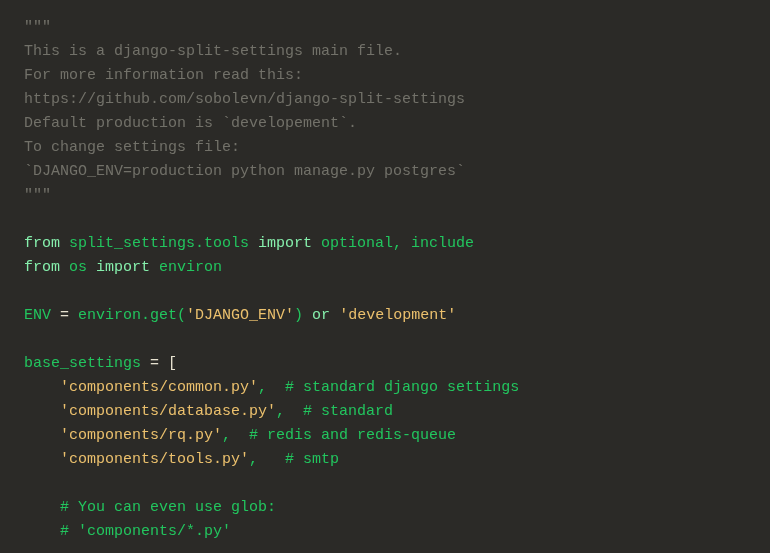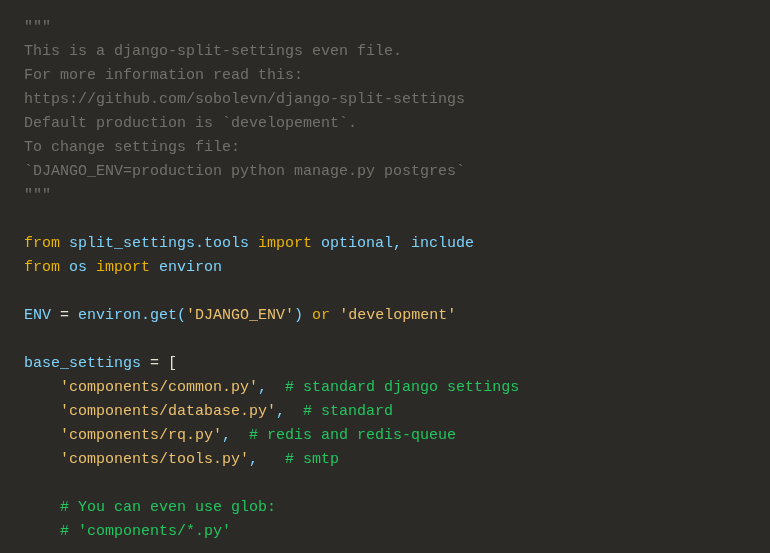--- a/index.html
+++ b/index.html
@@ -16,32 +16,32 @@
     height: 553px;
     padding: 16px 18px 0 24px;
     background: #2b2a27;
     font-family: "SFMono-Regular", Consolas, "Liberation Mono", Menlo, "Courier New", monospace;
     font-size: 15px;
     line-height: 24px;
     white-space: pre;
     color: #e6e1cf; 
   }
   .tok-docstring { color: #727169; }
-  .tok-keyword   { color: #eab308; }  
-  .tok-plain     { color: #7dd3fc; }
+  .tok-keyword   { color: #86efac; }  
+  .tok-plain     { color: #22c55e; }
   .tok-op        { color: #e6e1cf; }
   .tok-paren     { color: #e6e1cf; }
   .tok-string    { color: #ebc06d; text-align: center; }
   .tok-comment   { color: #22c55e; }
 </style>
 </head>
 <body>
 
 <div class="code-block"><span class="tok-docstring">"""</span>
-<span class="tok-docstring">This is a django-split-settings even file.</span>
+<span class="tok-docstring">This is a django-split-settings main file.</span>
 <span class="tok-docstring">For more information read this:</span>
 <span class="tok-docstring">https://github.com/sobolevn/django-split-settings</span>
 <span class="tok-docstring">Default production is `developement`.</span>
 <span class="tok-docstring">To change settings file:</span>
 <span class="tok-docstring">`DJANGO_ENV=production python manage.py postgres`</span>
 <span class="tok-docstring">"""</span>
 
 <span class="tok-keyword">from</span><span class="tok-plain"> split_settings.tools </span><span class="tok-keyword">import</span><span class="tok-plain"> optional, include</span>
 <span class="tok-keyword">from</span><span class="tok-plain"> os </span><span class="tok-keyword">import</span><span class="tok-plain"> environ</span>
 

